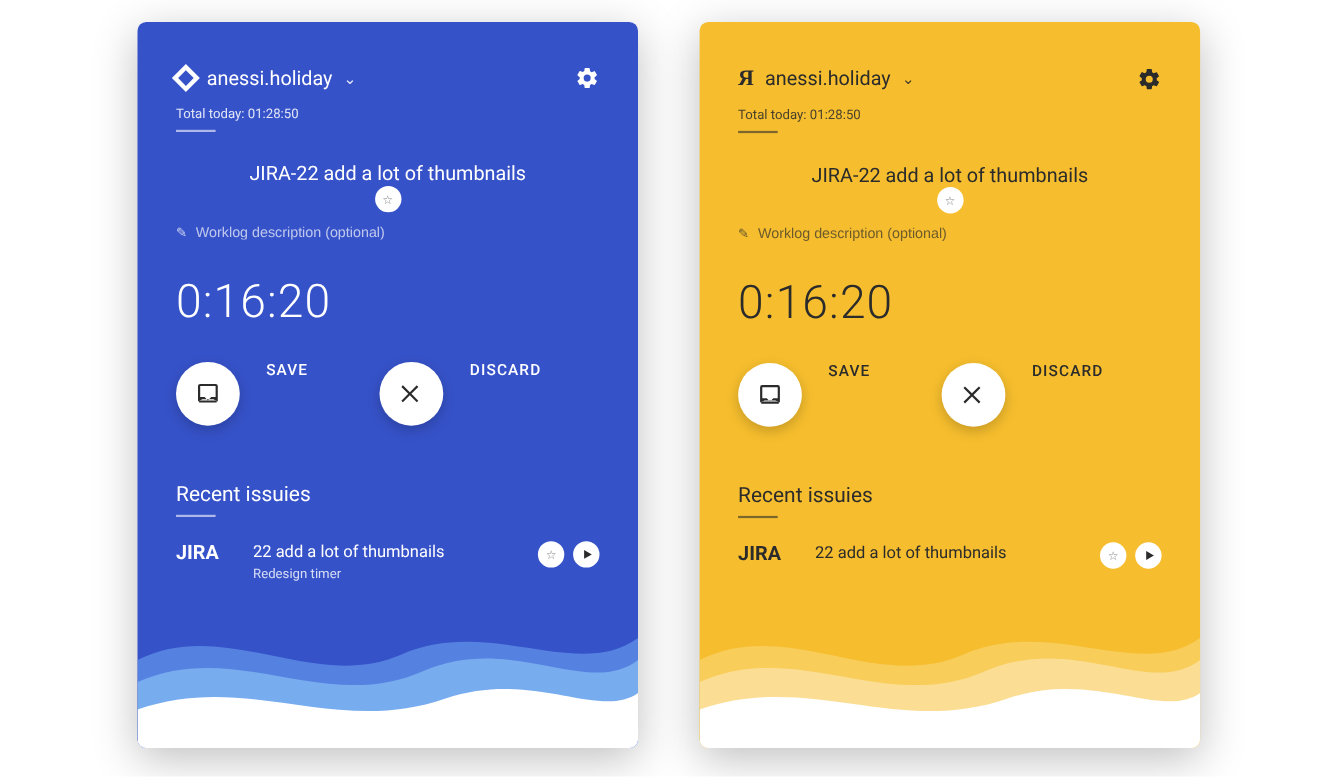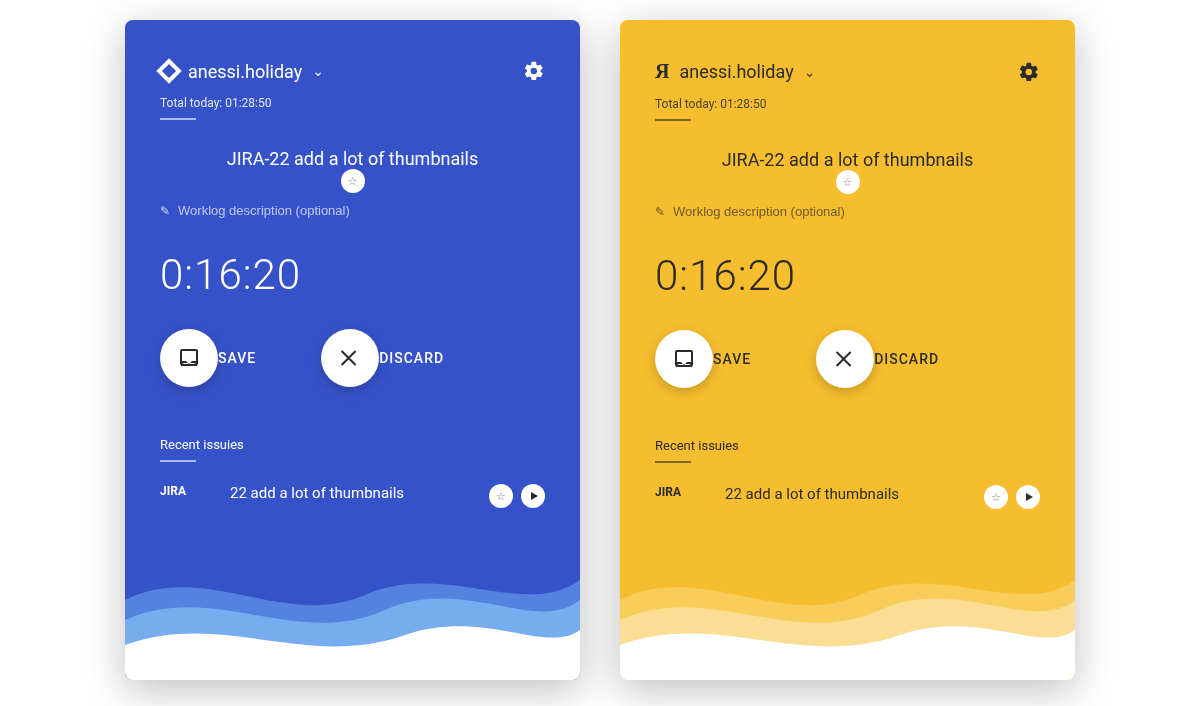--- a/index.html
+++ b/index.html
@@ -16,20 +16,21 @@
   }
   .card {
     width: 455px;
     height: 660px;
     border-radius: 8px;
     position: relative;
     overflow: hidden;
     box-shadow: 0 10px 40px rgba(0,0,0,0.25);
     padding: 40px 35px 0 35px;
     color: #fff;
+    margin-left: 16px;
   }
   .card.yellow { color: #2b2b2b; }
   
   .header {
     display: flex;
     align-items: center;
     justify-content: space-between;
   }
   .brand {
     display: flex;
@@ -116,49 +117,48 @@
   }
   
   .actions {
     margin-top: 30px;
     display:flex;
     align-items:center;
     gap: 65px;
   }
   .action {
     display:flex;
-    align-items:center;
-    gap: 0;
+    gap: 24px;
     cursor:pointer;
   }
   .big-circle{
     width:58px;height:58px;border-radius:50%;
     background:#fff;
     box-shadow: 0 4px 12px rgba(0,0,0,0.2);
     display:flex;align-items:center;justify-content:center;
   }
   .big-circle svg{width:24px;height:24px;fill:#2b2b2b;}
   .action-label{
     font-size:14px;
     letter-spacing:1px;
     font-weight:500;
   }
   
   .recent-title{
     margin-top: 50px;
-    font-size: 13px;
+    font-size: 19px;
     font-weight: 400;
   }
   .recent-list{ margin-top: 22px; }
   .recent-item{
     display:flex;
     align-items:flex-start;
   }
   .recent-key{
-    font-size:12px;
+    font-size:18px;
     font-weight:700;
     width:70px;
   }
   .recent-body{flex:1;}
   .recent-summary{font-size:15px;}
   .recent-sub{font-size:12px;opacity:0.8;margin-top:4px;}
   .recent-actions{display:flex;gap:8px;align-items:center;}
   .play-tri{
     width:0;height:0;
     border-left:7px solid #2b2b2b;
@@ -228,20 +228,21 @@
   </div>
 
   <div class="recent-title">Recent issuies</div>
   <div class="underline"></div>
 
   <div class="recent-list">
     <div class="recent-item">
       <div class="recent-key">JIRA</div>
       <div class="recent-body">
         <div class="recent-summary">22 add a lot of thumbnails</div>
+        <div class="recent-sub">Redesign timer</div>
       </div>
       <div class="recent-actions">
         <div class="small-circle">
             <span>☆</span>
           </div>
         <div class="small-circle">
             <span class="play-tri"></span>
           </div>
       </div>
     </div>

